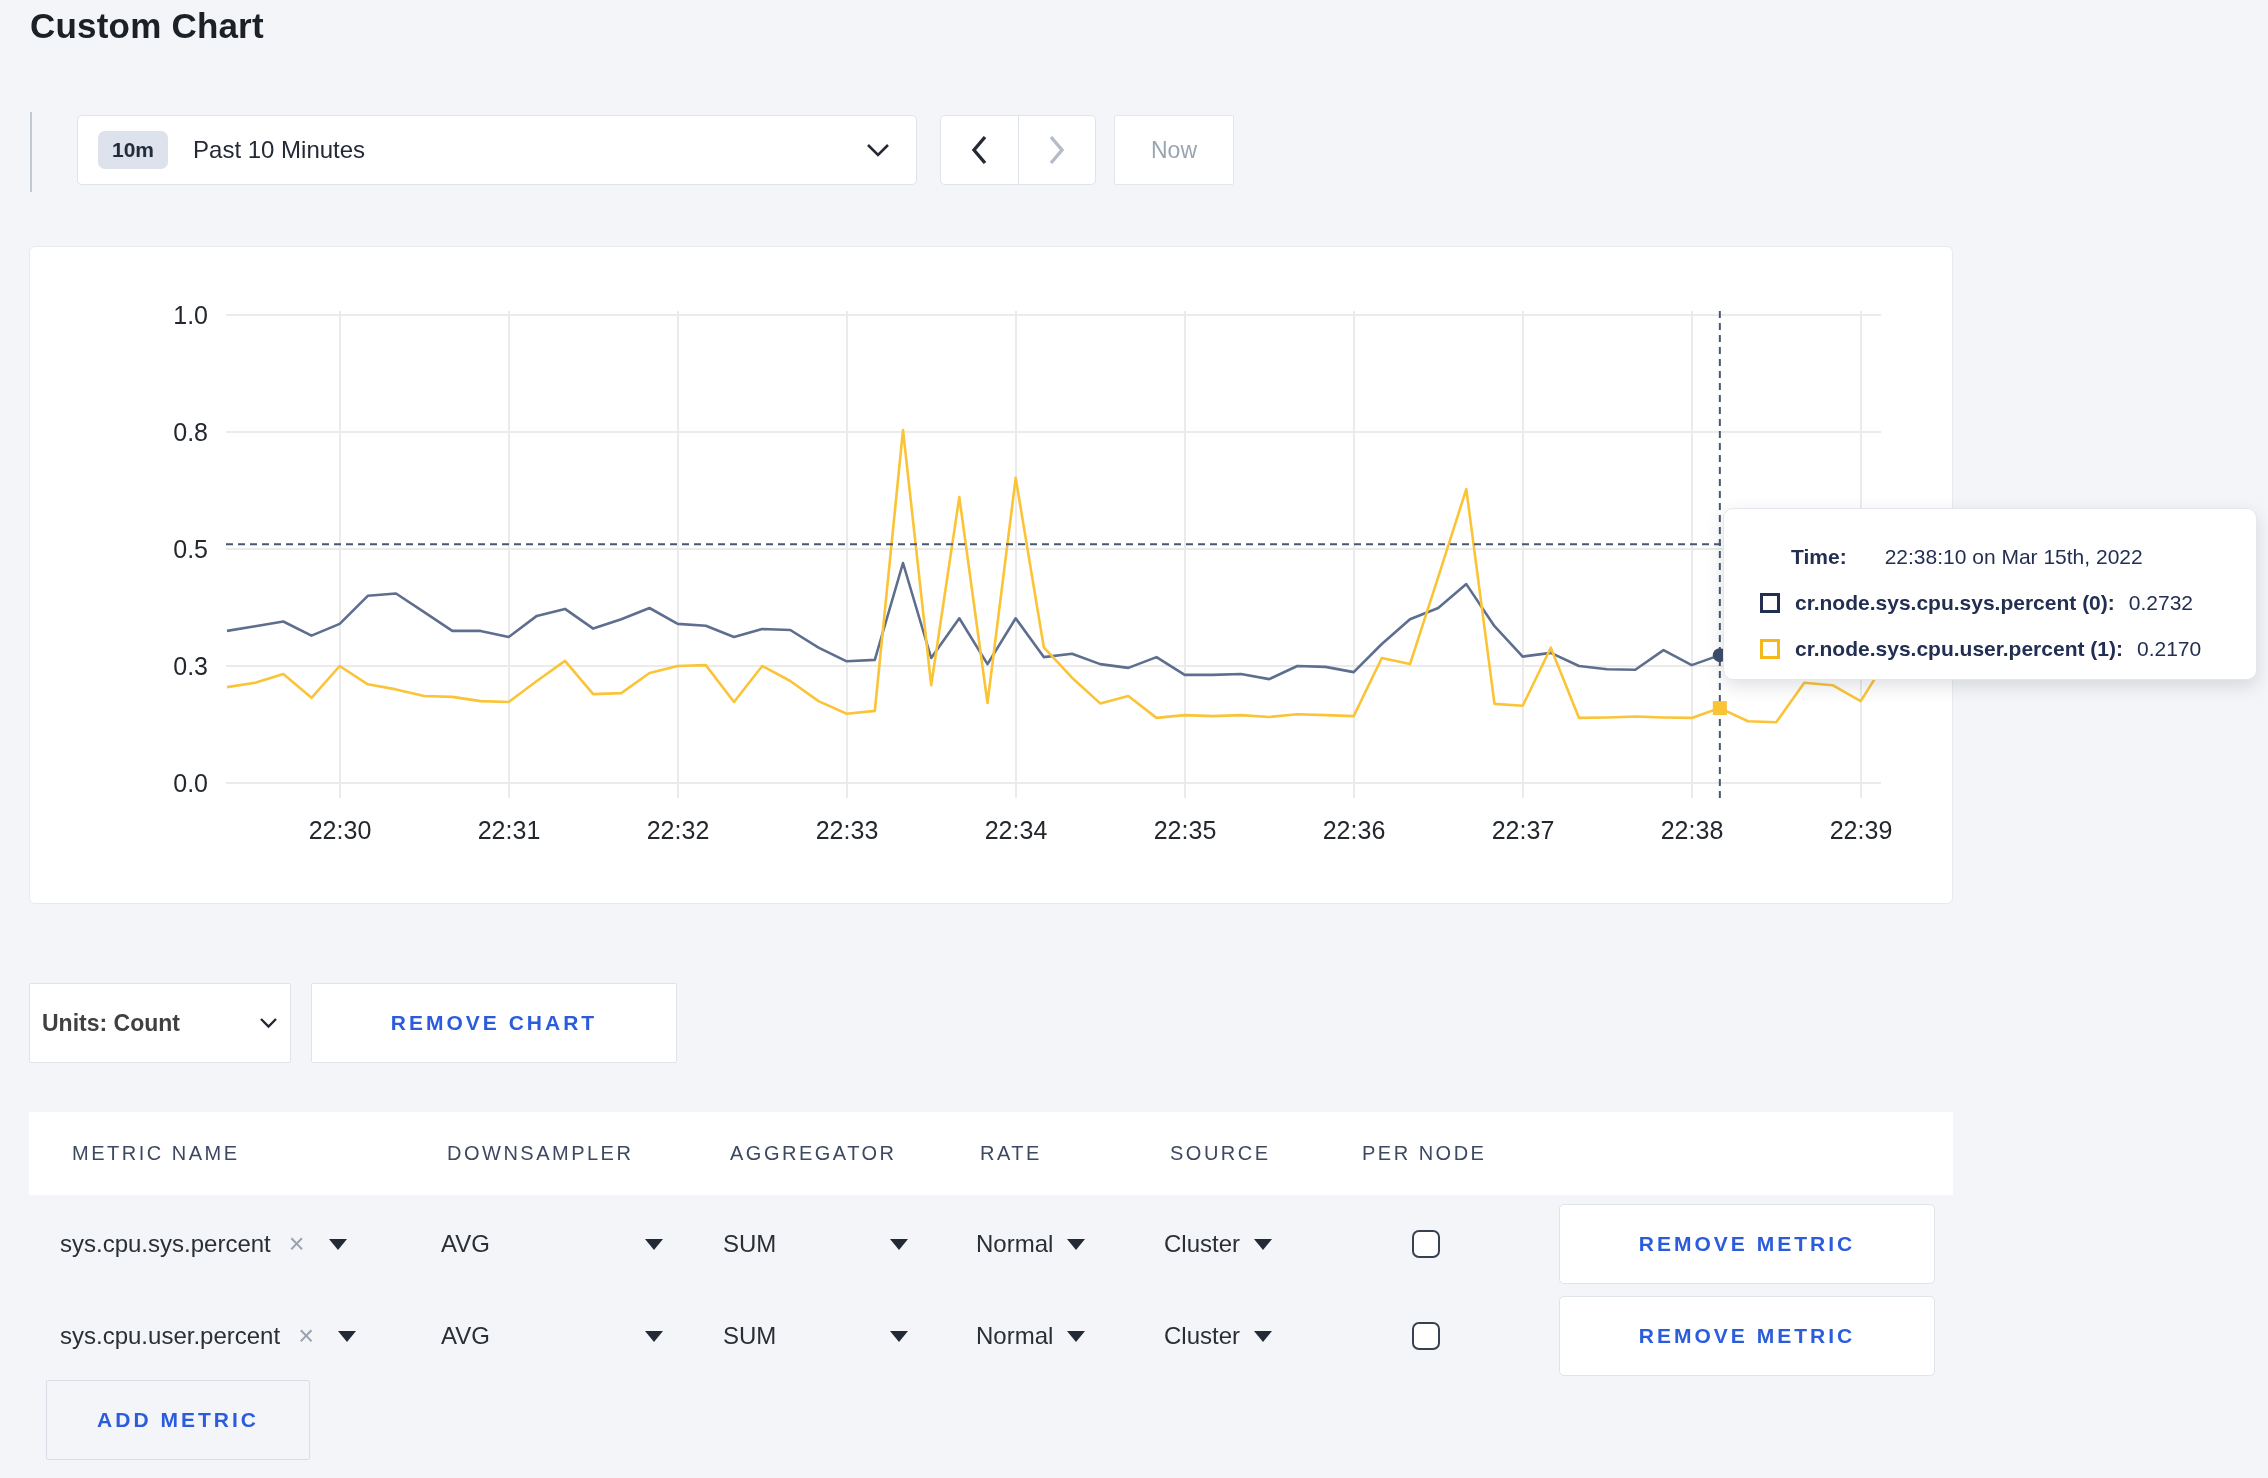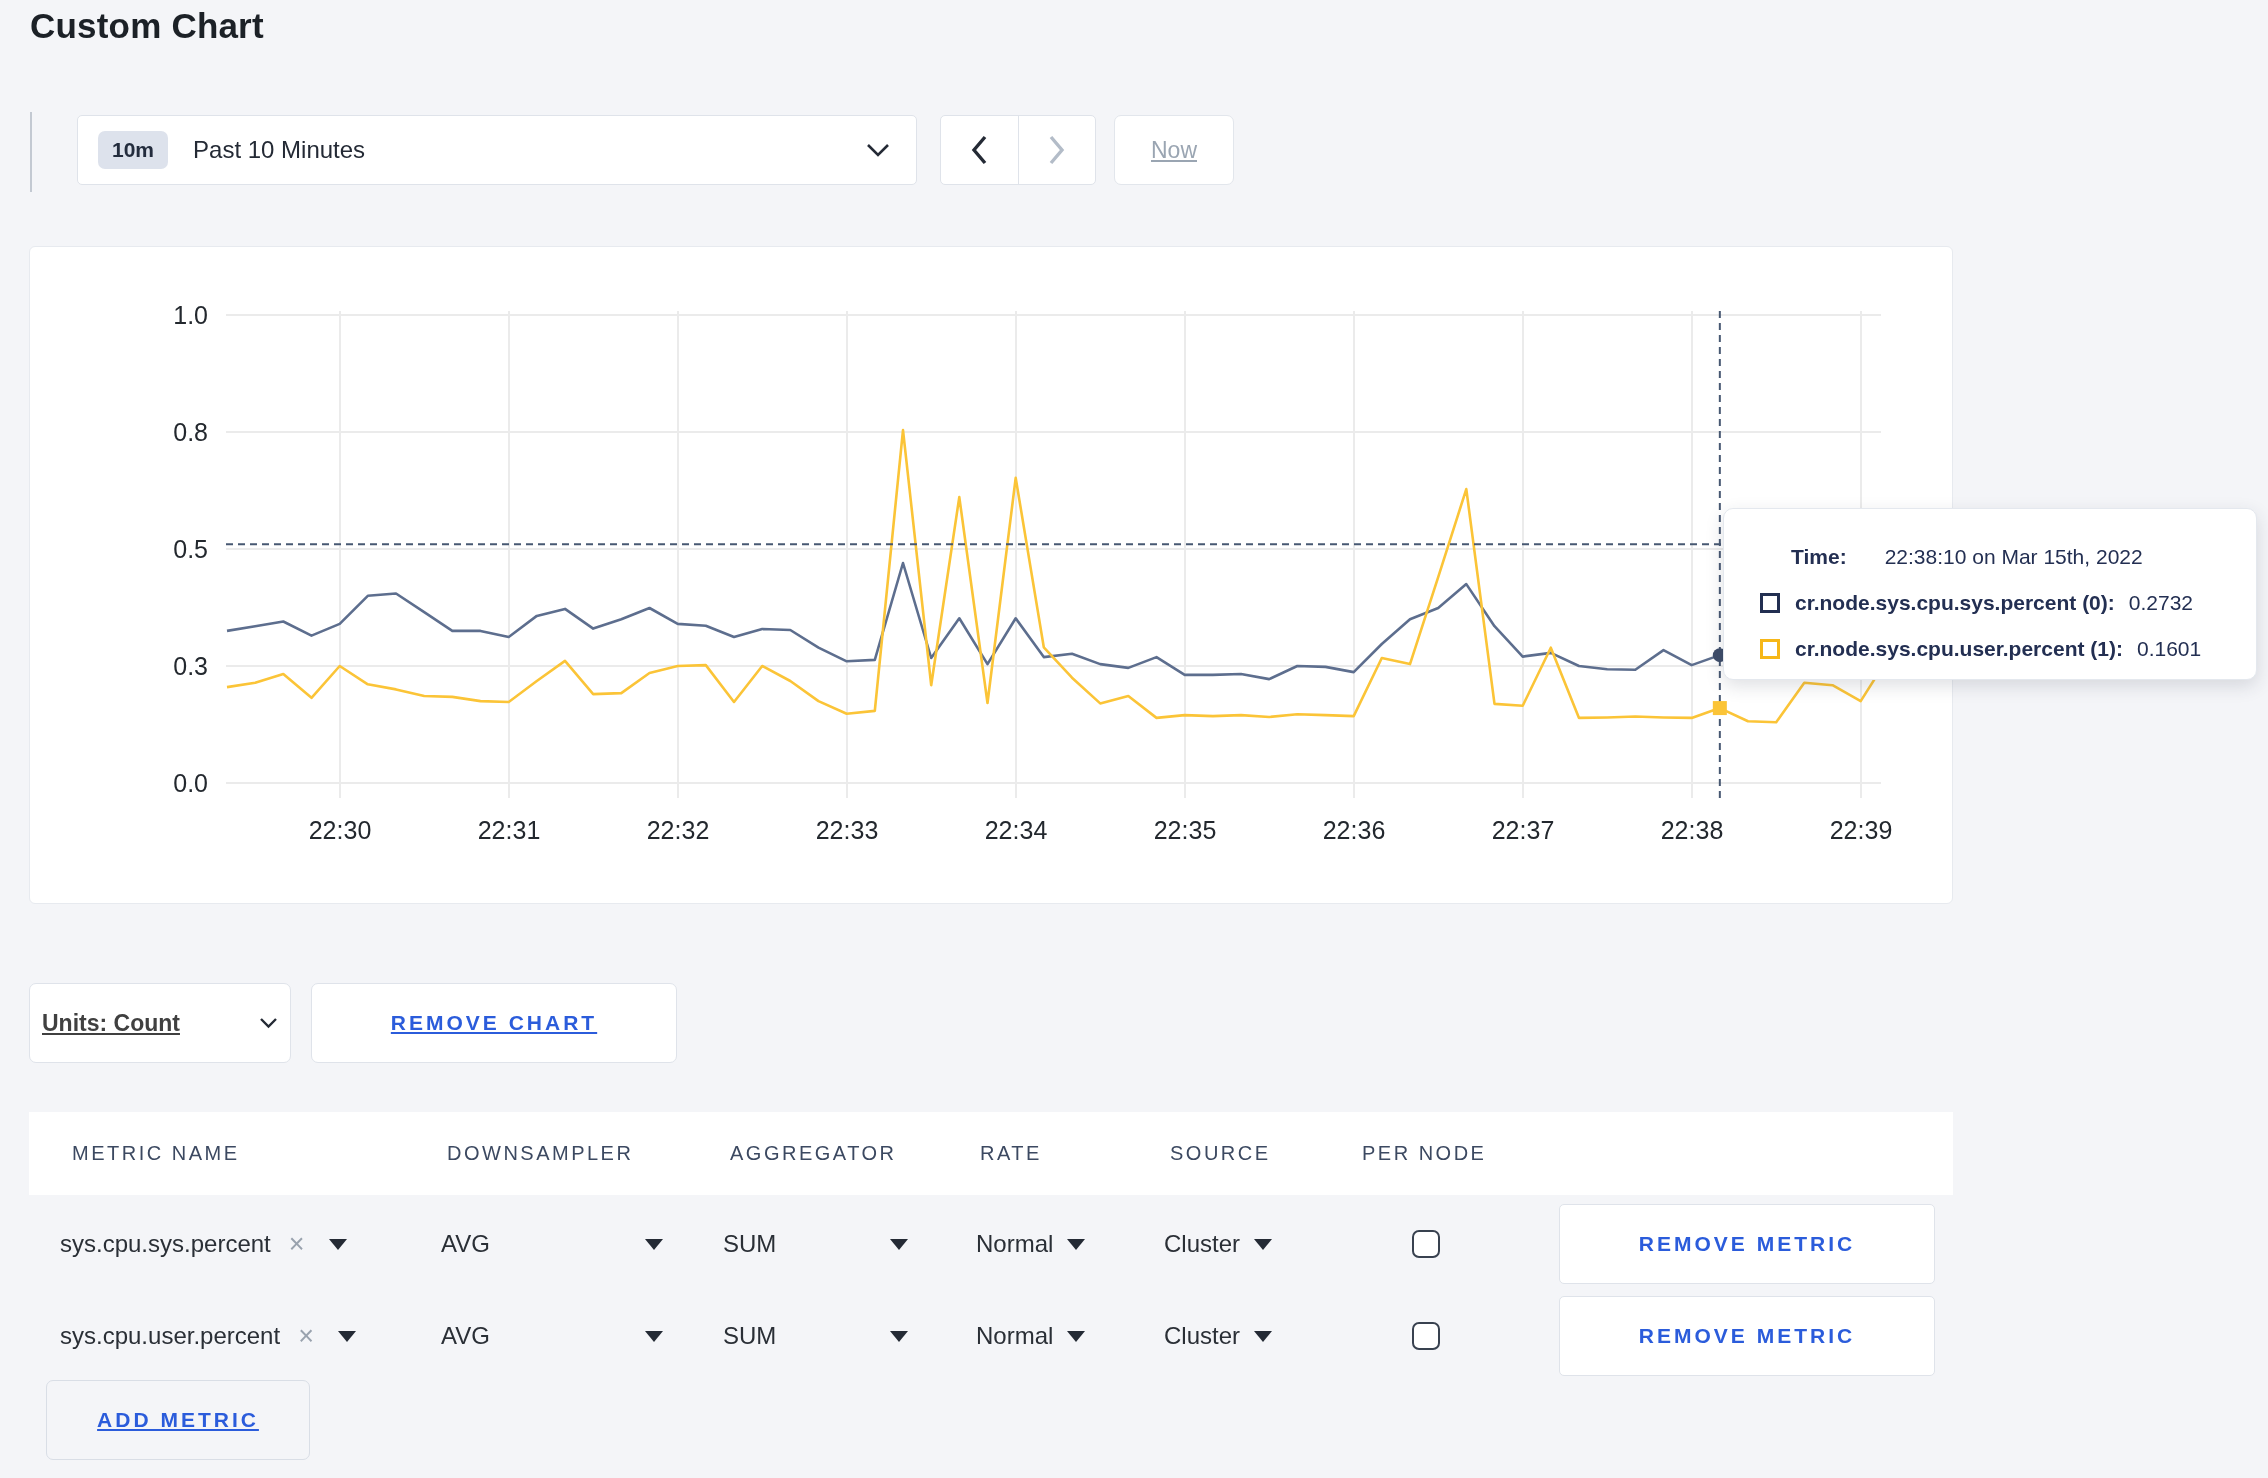--- a/index.html
+++ b/index.html
@@ -16,22 +16,22 @@
   .range-badge { margin-left: 20px; padding: 7px 14px; background: #dde2ec; border-radius: 7px;
     font-size: 21px; font-weight: 700; color: #232c3d; }
   .range-label { margin-left: 25px; font-size: 24px; color: #242a35; }
   .tp-chevron { margin-left: auto; margin-right: 26px; }
 
   .navgroup { position: absolute; left: 940px; top: 115px; width: 156px; height: 70px; background: #fff;
     border: 1px solid #dfe3ea; border-radius: 5px; display: flex; }
   .navgroup button { flex: 1; background: transparent; border: none; display: flex; align-items: center; justify-content: center; cursor: pointer; }
   .navgroup button:first-child { border-right: 1px solid #dfe3ea; }
 
-  .btn { position: absolute; background: #fff; border: 1px solid #dfe3ea; border-radius: 7px; cursor: pointer;
-    font-family: "Liberation Sans", sans-serif; text-decoration: underline; }
+  .btn { position: absolute; background: #fff; border: 1px solid #dfe3ea; border-radius: 2px; cursor: pointer;
+    font-family: "Liberation Sans", sans-serif; }
   .btn-now { left: 1114px; top: 115px; width: 120px; height: 70px; color: #9aa5b2; font-size: 23px; border-color: #e2e6ec; }
   .btn-blue { color: #2b5cdb; font-size: 21px; font-weight: 600; letter-spacing: 3px; }
   .btn-addchart { left: 1297px; top: 115px; width: 244px; height: 70px; border-color: #d8deea; }
 
   .chart-card { position: absolute; left: 29px; top: 246px; width: 1924px; height: 658px; background: #fff;
     border: 1px solid #e7eaef; border-radius: 6px; }
   .chart-card svg { position: absolute; left: 0; top: 0; }
   svg text { font-family: "Liberation Sans", sans-serif; }
 
   .tooltip { position: absolute; left: 1723px; top: 508px; width: 534px; height: 172px; background: #fff;
@@ -148,21 +148,21 @@
       <span>22:38:10 on Mar 15th, 2022</span>
     </div>
     <div class="tt-row">
       <span class="sq" style="border-color: rgb(34, 47, 81);"></span>
       <span class="tt-bold">cr.node.sys.cpu.sys.percent (0):</span>
       <span>0.2732</span>
     </div>
     <div class="tt-row">
       <span class="sq" style="border-color: rgb(246, 183, 24);"></span>
       <span class="tt-bold">cr.node.sys.cpu.user.percent (1):</span>
-      <span>0.1601</span>
+      <span>0.2170</span>
     </div>
   </div>
 
   <button class="btn units-btn">
     <span>Units: Count</span>
     <svg class="uchev" width="19" height="12" viewBox="0 0 19 12">
       <polyline points="2,2 9.5,9.5 17,2" fill="none" stroke="#242a35" stroke-width="2.4"></polyline>
     </svg>
   </button>
   <button class="btn btn-blue btn-removechart">REMOVE CHART</button>

